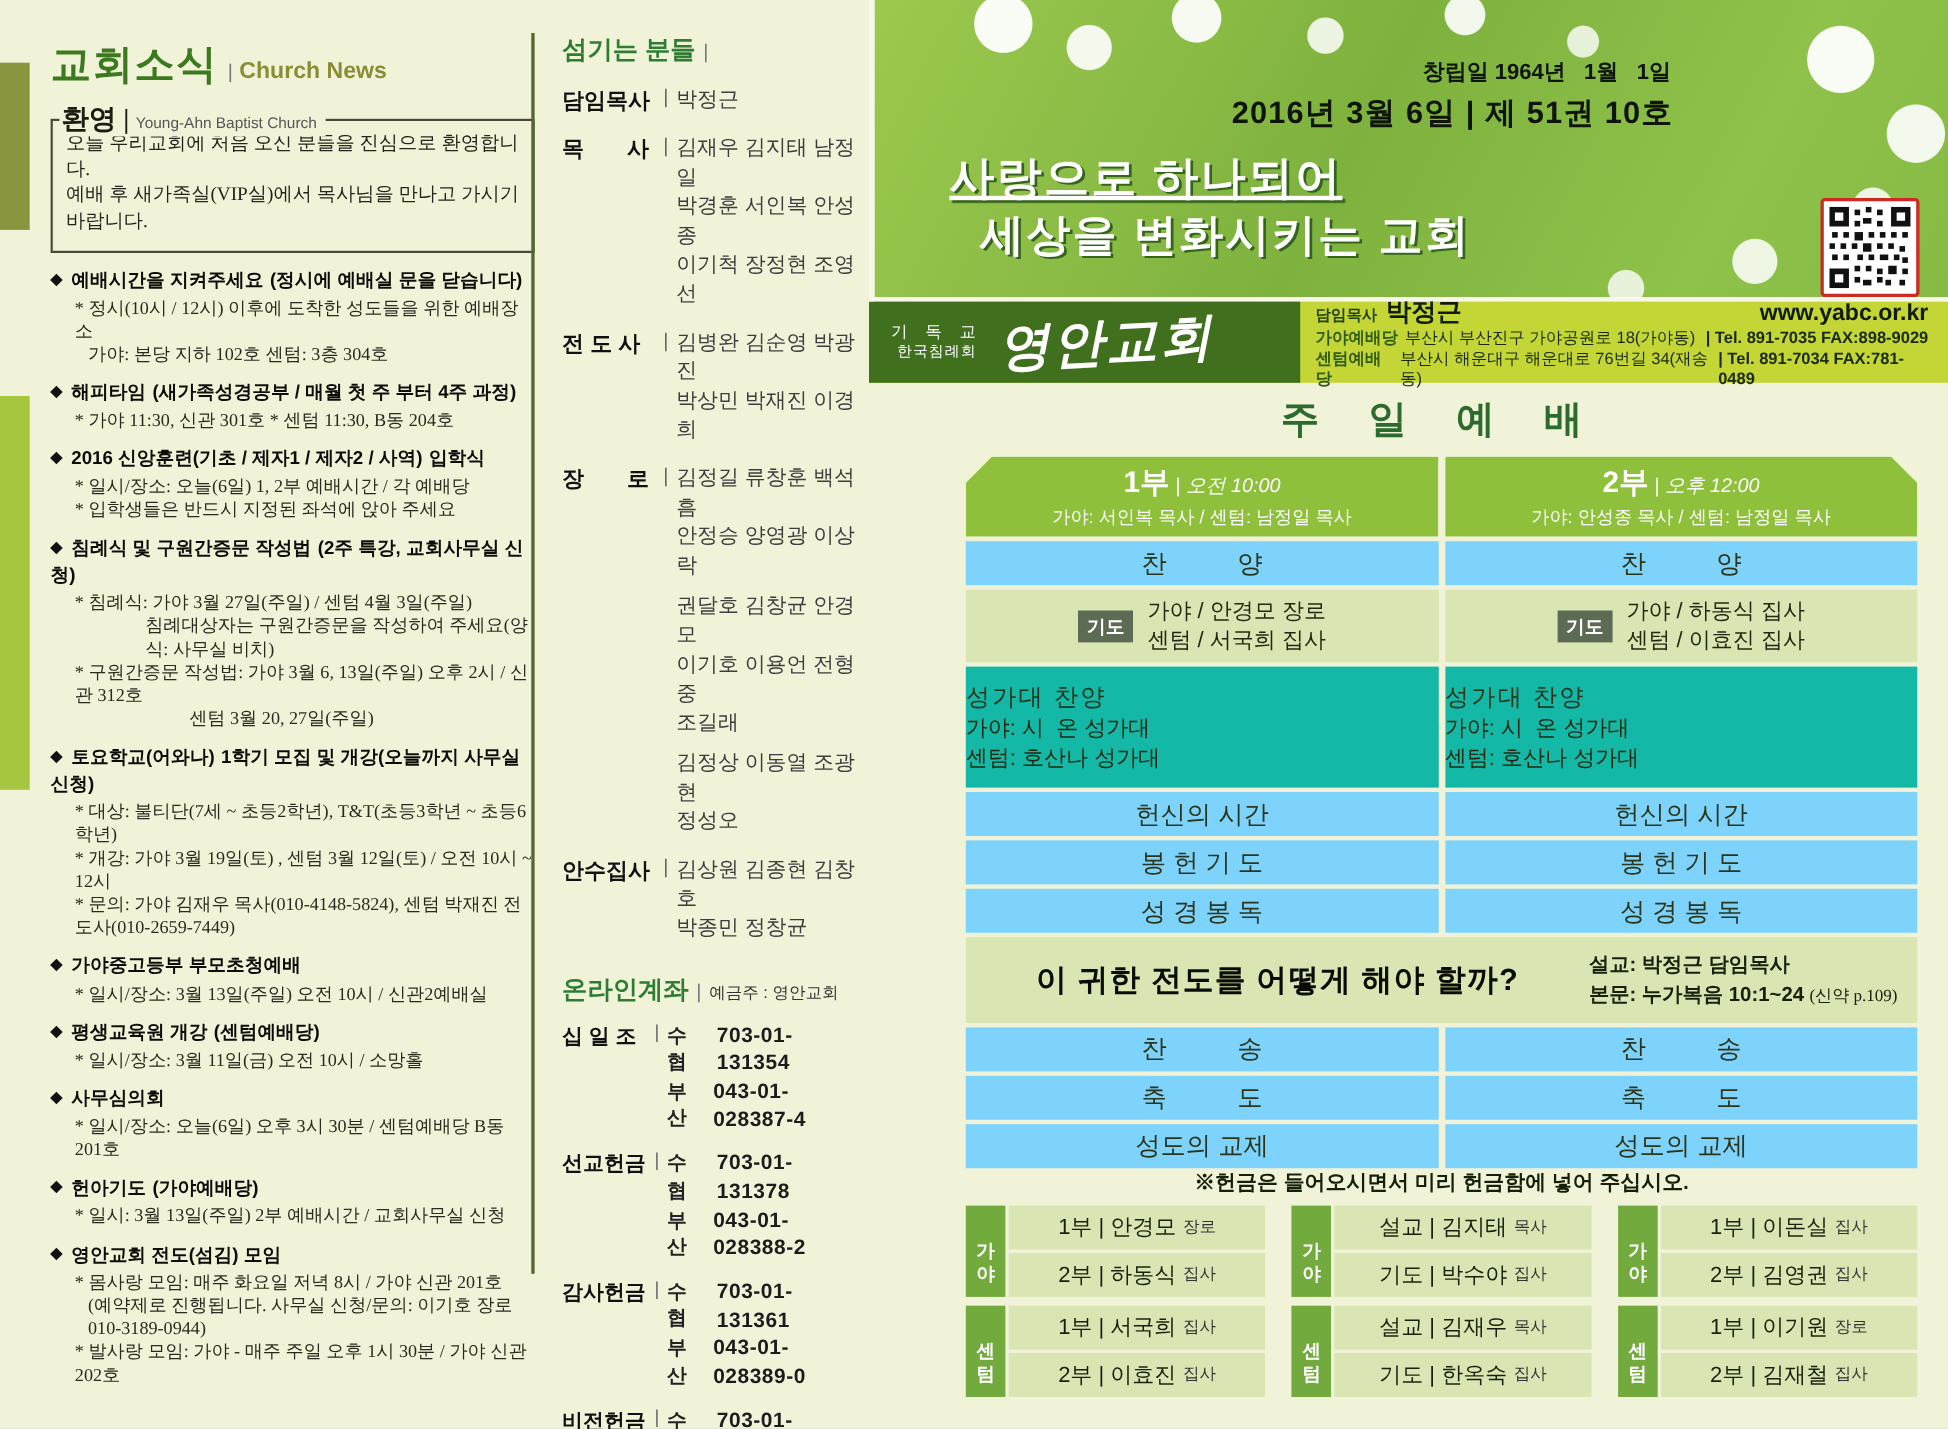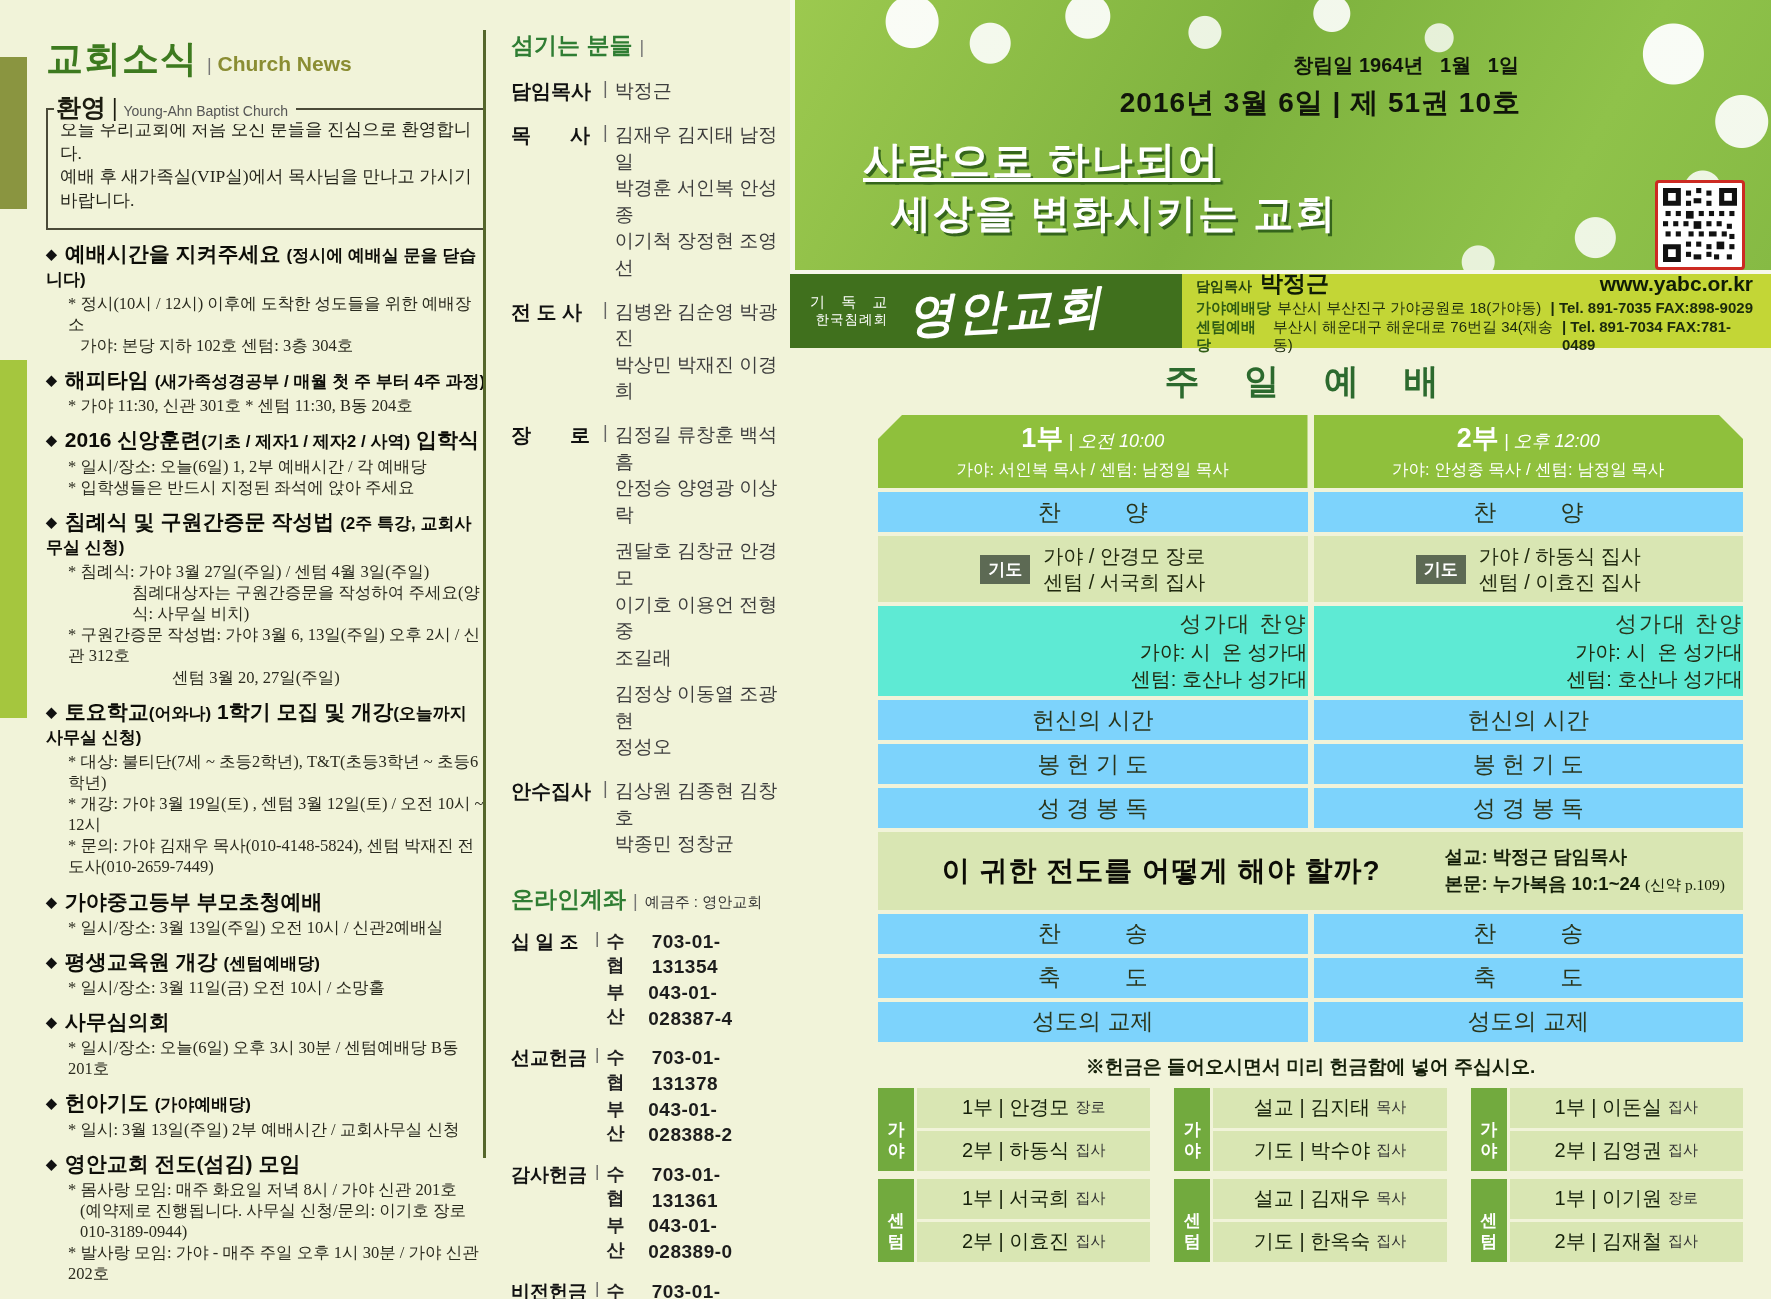--- a/index.html
+++ b/index.html
@@ -17,21 +17,21 @@
 
   .welcome { position:relative; border:2px solid #4a4a38; margin-top:24px; padding:8px 10px 15px 12px; }
   .welcome-tab { position:absolute; top:-19px; left:6px; background:#f1f3d9; padding:0 8px 0 2px; display:flex; align-items:baseline; gap:6px; }
   .welcome-label { font-size:25px; font-weight:bold; color:#1c1c10; font-family:"Liberation Serif", serif; }
   .welcome-en { font-size:14px; color:#555; }
   .welcome-line { font-family:"Liberation Serif", serif; font-size:17.5px; color:#24241a; line-height:1.35; }
 
   .news-item { margin-top:12px; }
   .news-head { font-size:21px; font-weight:bold; color:#0d0d08; line-height:1.15; }
   .bullet { font-size:14px; margin-right:8px; color:#111; vertical-align:2px; }
-  .nt { font-size:21px; }
+  .nt { font-size:17px; }
   .np { font-size:17px; }
   .news-lines { margin-top:3px; margin-left:22px; }
   .nl { font-family:"Liberation Serif", serif; font-size:16.5px; color:#2a2a1e; line-height:1.28; }
   .ind1 { margin-left:12px; } .ind2 { margin-left:64px; } .ind3 { margin-left:104px; }
 
   
   .mid-divider { position:absolute; left:483px; top:30px; width:3px; height:1128px; background:#55662b; }
   .mid-col { position:absolute; left:486px; top:0; width:304px; height:100%; padding:30px 6px 0 25px; }
   .mid-h { display:flex; align-items:baseline; gap:7px; }
   .mid-h-title { font-size:23px; font-weight:bold; color:#2f7d33; }
@@ -98,29 +98,29 @@
   .sv-head { background:#8fc03c; color:#fff; text-align:center; padding:5px 0 7px; }
   .sv-head.cutl { clip-path:polygon(24px 0, 100% 0, 100% 100%, 0 100%, 0 24px); }
   .sv-head.cutr { clip-path:polygon(0 0, calc(100% - 24px) 0, 100% 24px, 100% 100%, 0 100%); }
   .sv-part { font-size:27px; font-weight:bold; }
   .sv-part-time { font-size:18px; font-weight:normal;font-style:italic; }
   .sv-leaders { font-size:16.5px; margin-top:3px; }
   .sv-cell { background:#7dd3fc; min-height:40px; display:flex; align-items:center; justify-content:center; font-size:23px; color:#2a351b; white-space:pre; }
   .sv-prayer { background:#d9e6b3; padding:7px 0; display:flex; align-items:center; justify-content:center; gap:13px; }
   .badge { background:#5d6a54; color:#fff; font-size:17px; font-weight:bold; padding:3px 8px; }
   .prayer-lines { font-size:20px; color:#20290f; line-height:1.3; }
-  .sv-choir { background:#5eead4; padding:3px 0; display:flex; flex-direction:column; align-items:flex-end; }
+  .sv-choir { background:#14b8a6; padding:13px 0; display:flex; flex-direction:column; align-items:flex-start; }
   .choir-title { font-size:22px; color:#2a351b; letter-spacing:2px; }
   .choir-line { font-size:20px; color:#20290f; line-height:1.35; white-space:pre; }
   .sv-sermon { background:#d9e6b3; display:flex; align-items:center; padding:12px 18px; gap:18px; }
   .sermon-title { flex:1; text-align:center; font-size:28px; font-weight:bold; color:#0c0c06; letter-spacing:1px; }
   .sermon-info { font-size:17.5px; color:#15200a; line-height:1.45; }
   .sermon-info b { font-size:18.5px; }
   .sermon-note { font-size:15.5px; font-family:"Liberation Serif", serif; }
-  .sv-notice { text-align:center; font-size:19px; font-weight:bold; color:#15200a; margin-top:12px; }
+  .sv-notice { text-align:center; font-size:19px; font-weight:bold; color:#15200a; }
 
   .cm-headers { display:flex; align-items:center; margin-top:14px; }
   .cm-h { flex:1; text-align:center; font-family:"Liberation Serif", serif; font-size:27px; font-weight:bold; color:#3c7a28; }
   .cm-h .cm-time { font-family:"Liberation Sans", sans-serif; font-size:17px; color:#15200a; font-weight:bold; }
   .cm-pin { width:11px; height:11px; border-radius:50%; background:#b8bcab; flex-shrink:0; }
   .cm-tables { display:flex; gap:24px; margin-top:8px; }
   .cm-col { flex:1; display:flex; flex-direction:column; gap:8px; }
   .cm-group { display:flex; gap:3px; }
   .g-label { width:36px; background:#72aa3e; color:#fff; font-size:17px; font-weight:bold; display:flex; align-items:center; justify-content:center; writing-mode:vertical-lr; text-orientation:upright; letter-spacing:4px; }
   .g-rows { flex:1; display:flex; flex-direction:column; gap:3px; }

